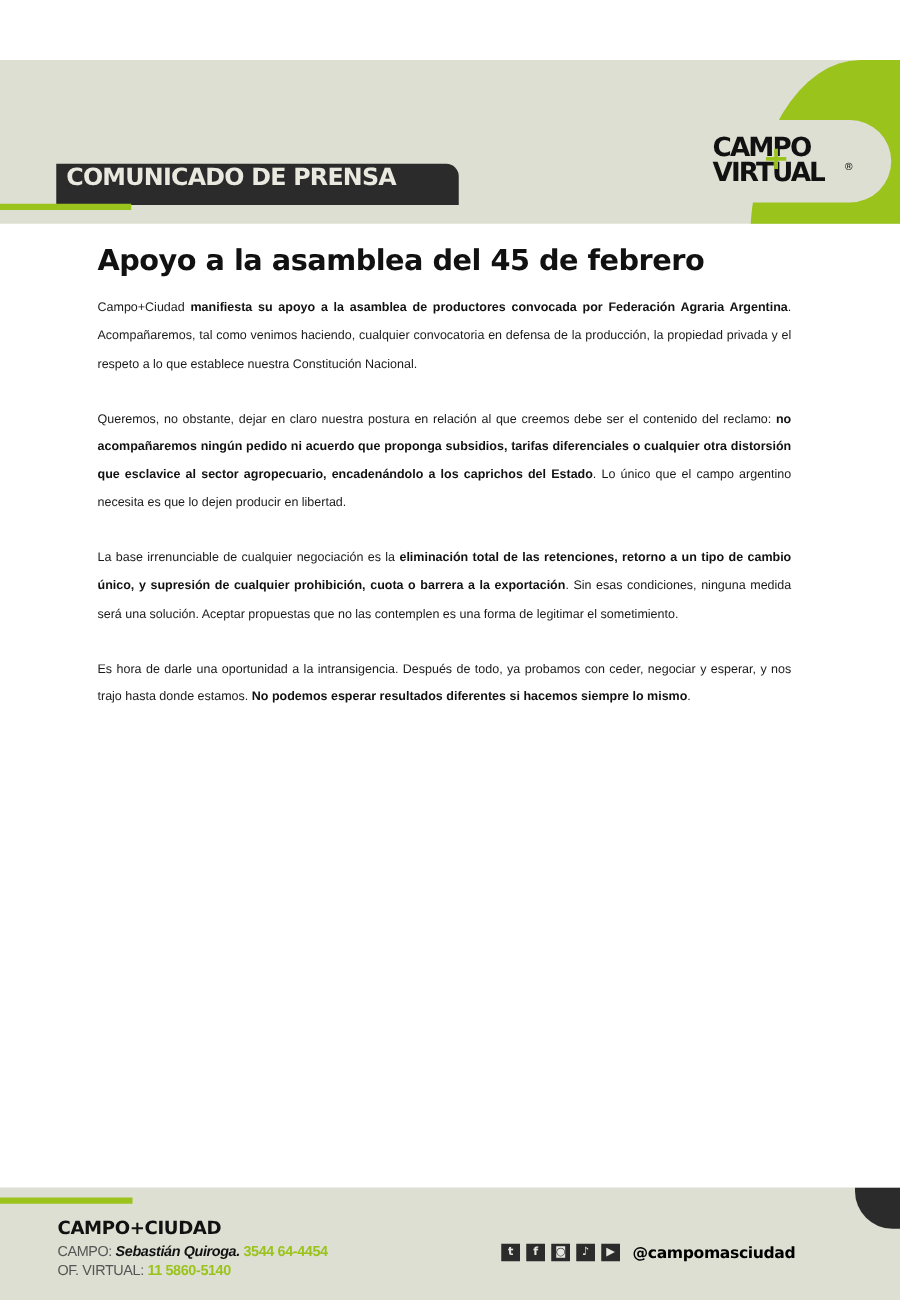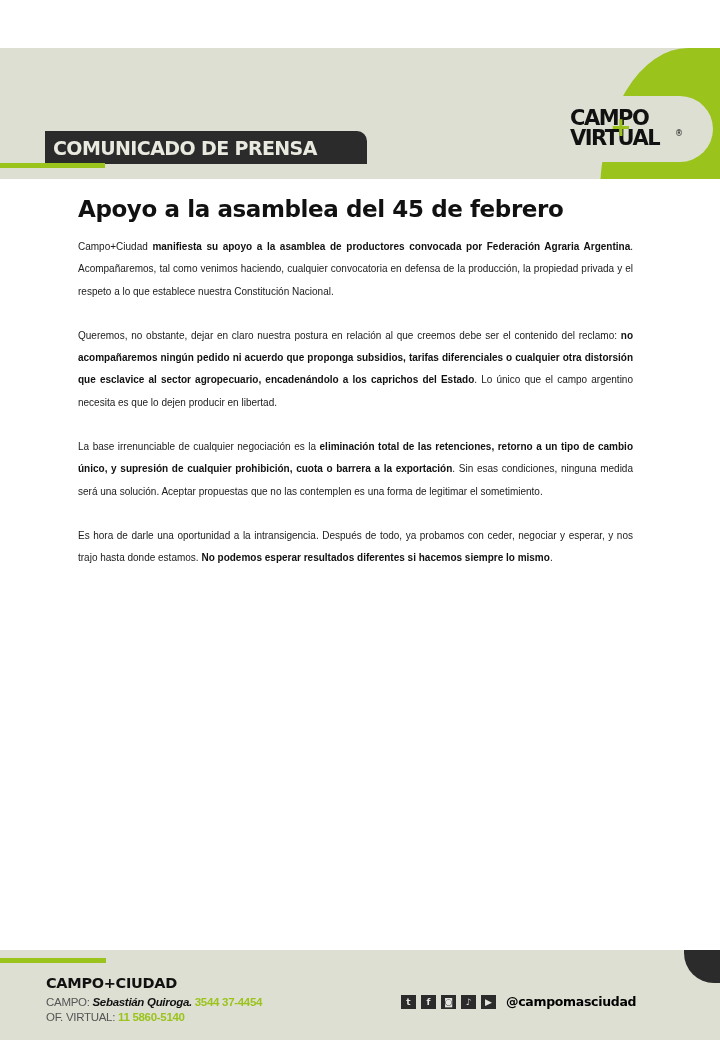--- a/index.html
+++ b/index.html
@@ -28,21 +28,21 @@
   .logo .line { display: block; white-space: nowrap; }
   .logo .plus {
     position: absolute; left: 40px; top: 9px; color: #9ac31c; font-size: 26px; font-weight: 900;
   }
   .logo .reg {
     position: absolute; left: 105px; top: 16px; font-size: 8px; letter-spacing: 0; font-weight: normal;
   }
   .press-badge {
     position: absolute; left: 45px; top: 83px; width: 322px; height: 33px;
     background: #2b2b2b; border-top-right-radius: 10px;
-    display: flex; align-items: center; padding-left: 8px;
+    display: flex; align-items: flex-start; padding-left: 8px;
   }
   .press-badge span {
     color: #e9e9e0; font-family: "DejaVu Sans", sans-serif; font-weight: bold;
     font-size: 19px; letter-spacing: -0.6px; white-space: nowrap;
   }
   .header .green-line {
     position: absolute; left: 0; top: 115px; width: 105px; height: 5px; background: #9ac31c;
   }
 
   
@@ -134,21 +134,21 @@
   <p class="para">
     <span>Es hora de darle una oportunidad a la intransigencia. Después de todo, ya probamos con ceder, negociar y esperar, y nos trajo hasta donde estamos. </span><b>No podemos esperar resultados diferentes si hacemos siempre lo mismo</b><span>.</span>
   </p>
 </div>
 
 <div class="footer">
   <div class="green-line"></div>
   <div class="dark-corner"></div>
   <div class="brand">CAMPO+CIUDAD</div>
   <div class="contact l1">
-    <span>CAMPO: </span><span class="name">Sebastián Quiroga.</span><span class="phone"> 3544 37-4454</span>
+    <span>CAMPO: </span><span class="name">Sebastián Quiroga.</span><span class="phone"> 3544 64-4454</span>
   </div>
   <div class="contact l2">
     <span>OF. VIRTUAL: </span><span class="phone">11 5860-5140</span>
   </div>
   <div class="socials">
     <span class="icon">t</span>
     <span class="icon">f</span>
     <span class="icon">◙</span>
     <span class="icon">♪</span>
     <span class="icon">▶</span>

